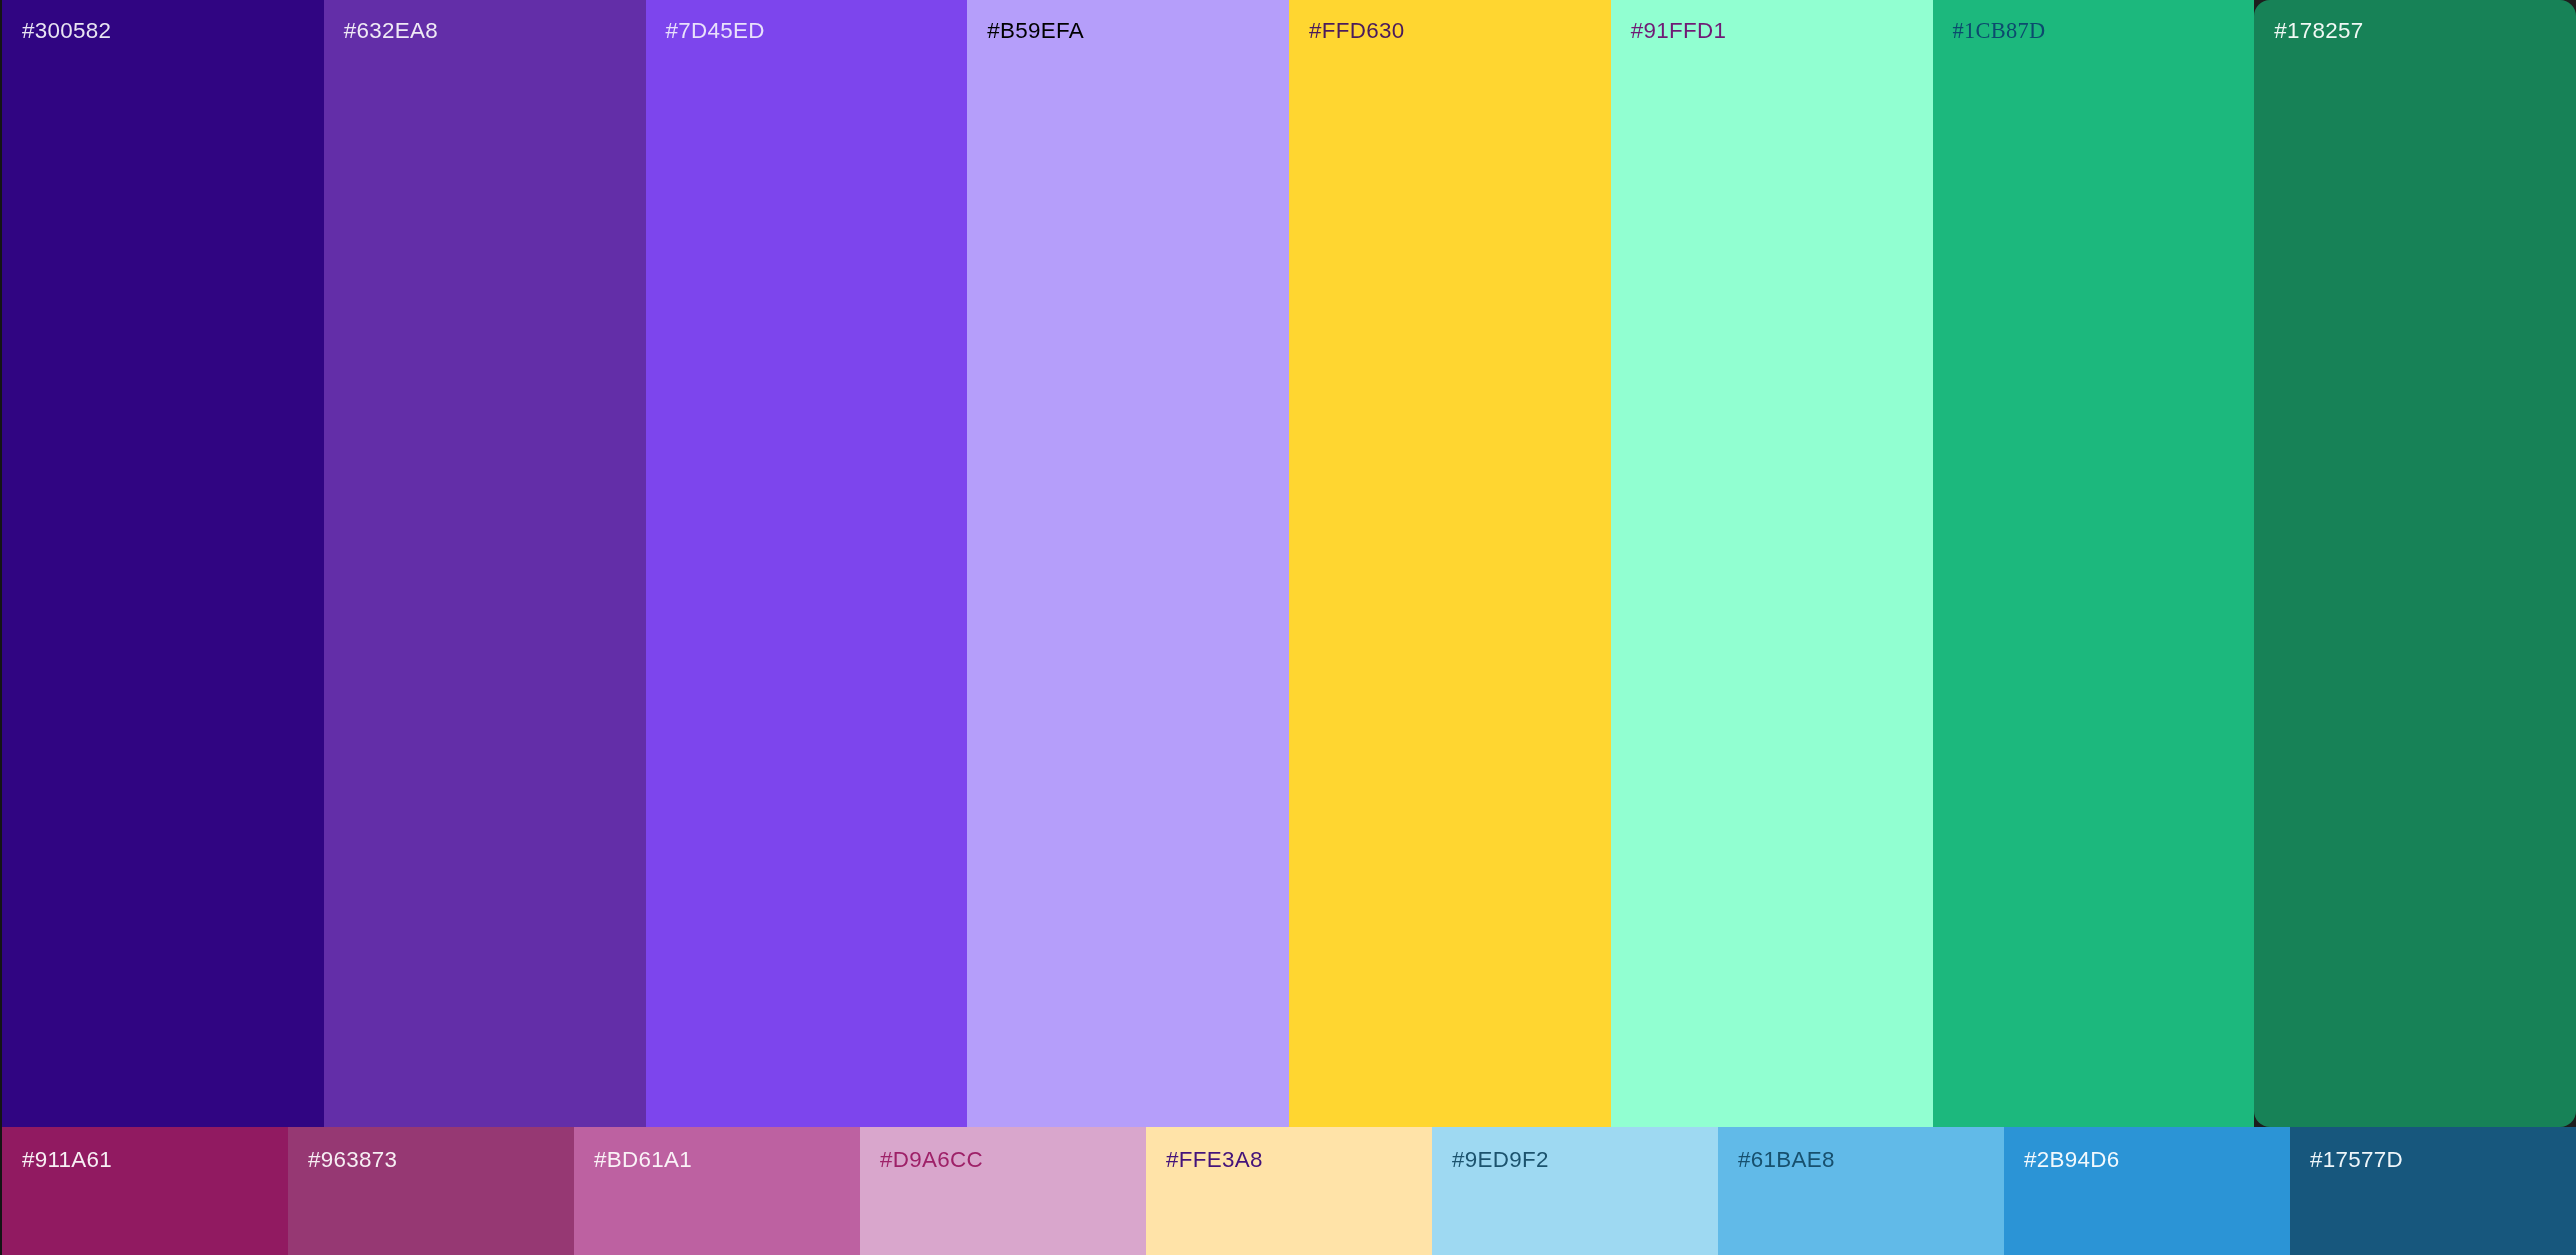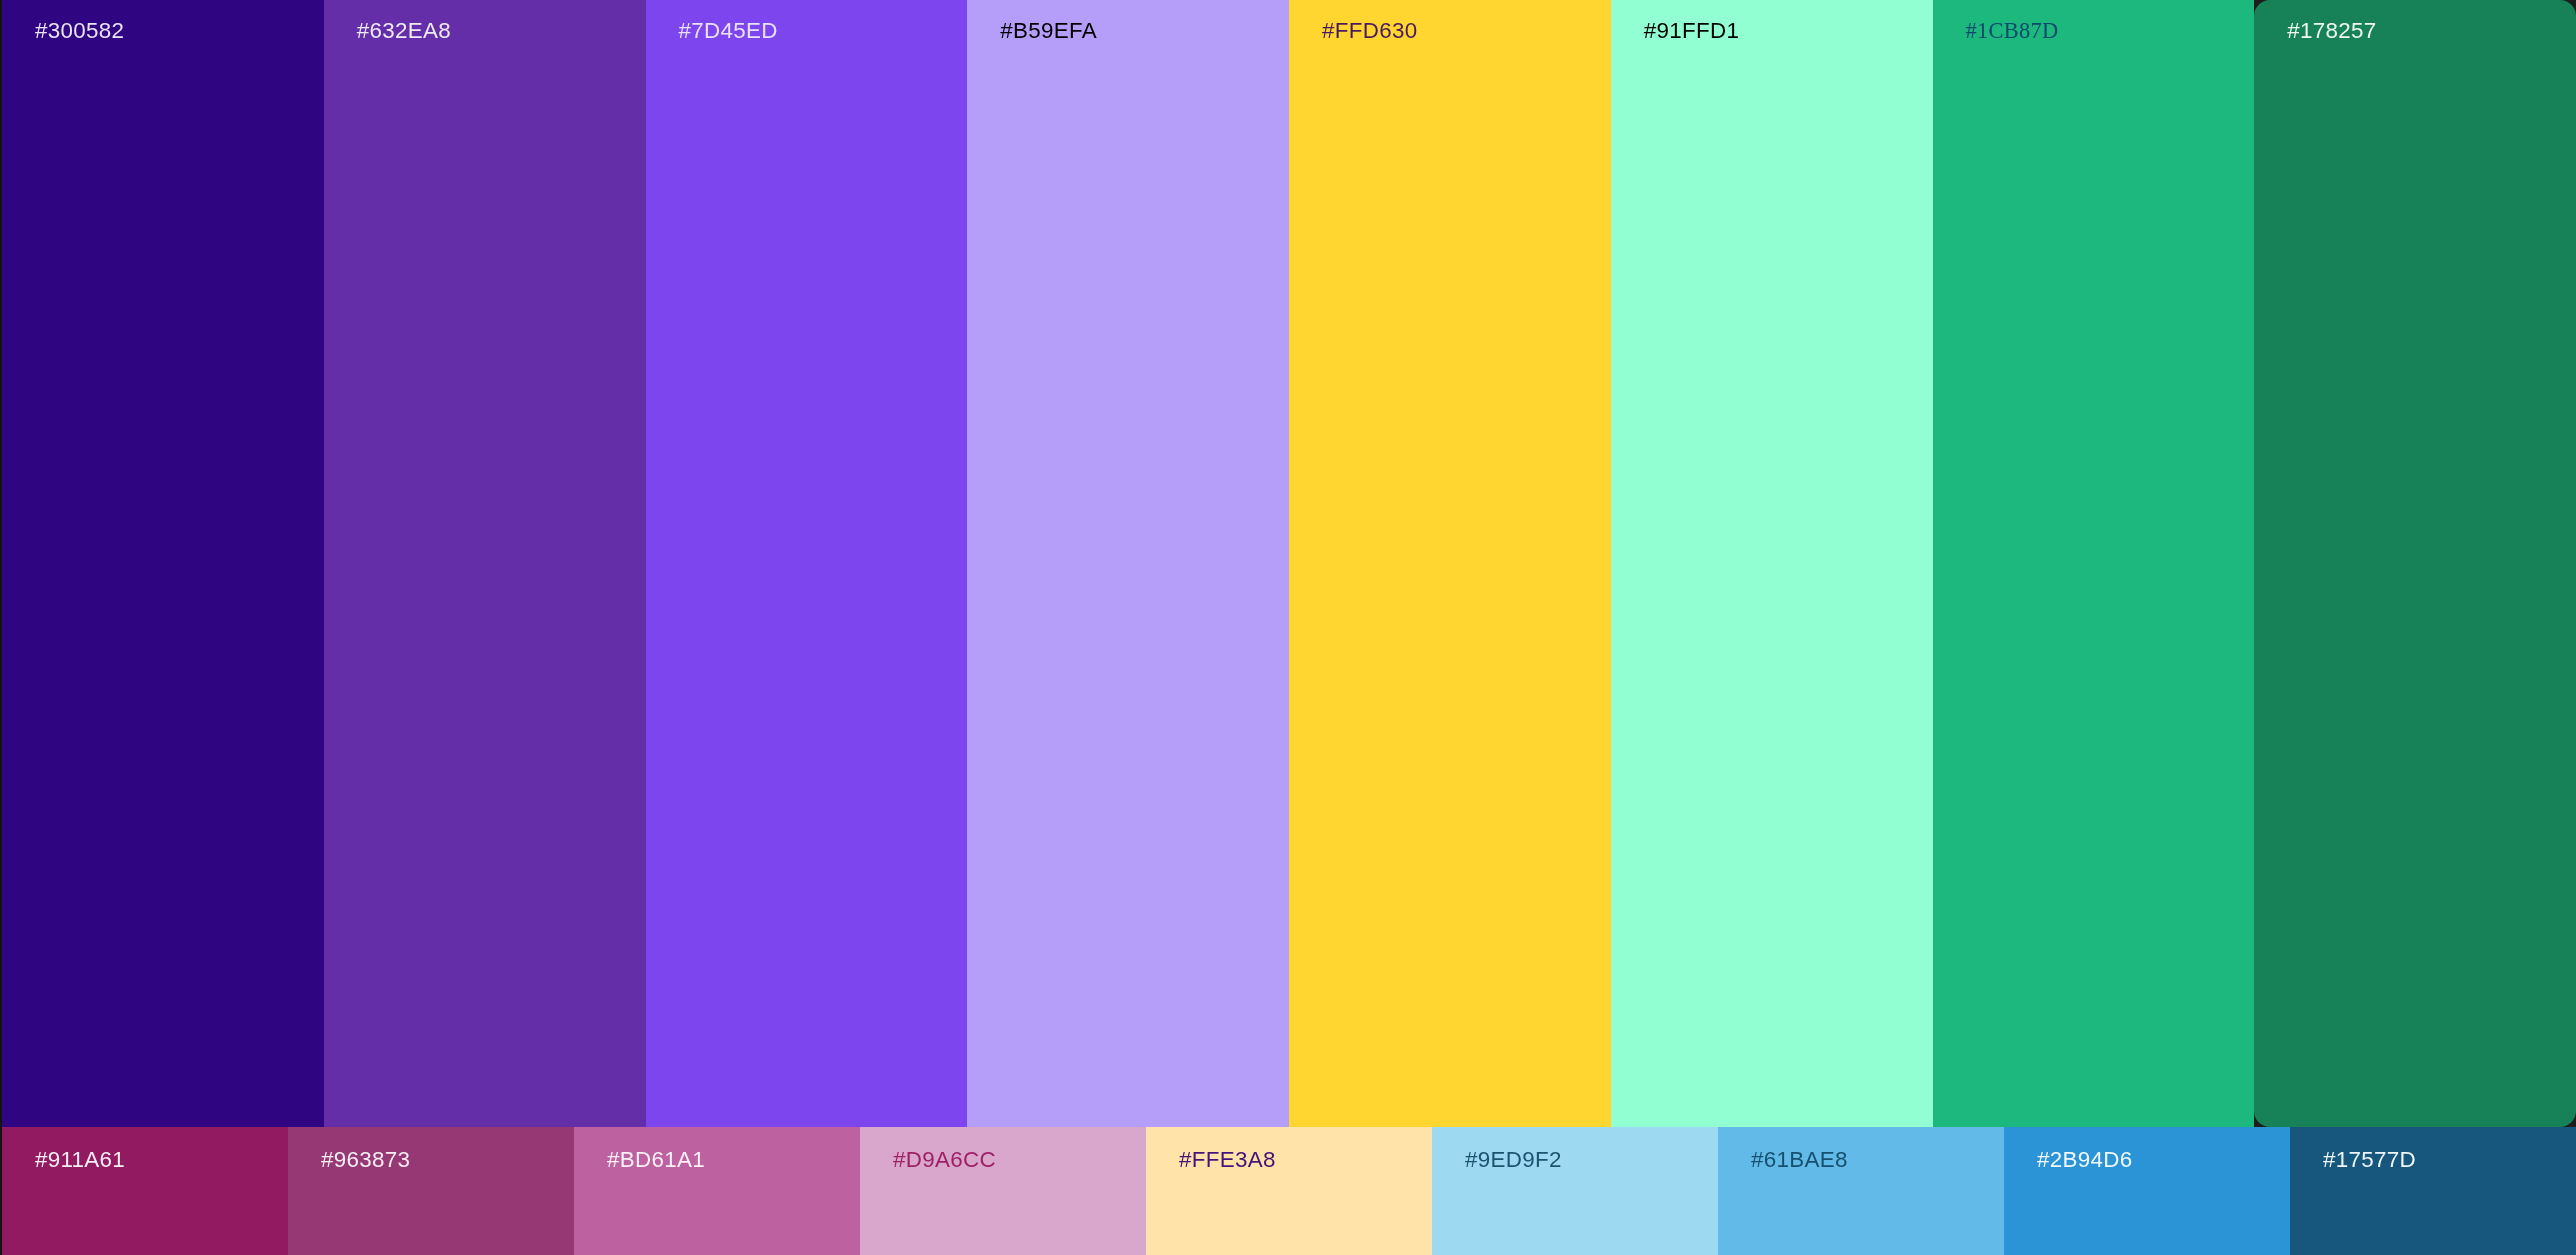--- a/index.html
+++ b/index.html
@@ -34,21 +34,21 @@
   .band-bottom { height: 128px;  }
 
   .swatch {
     flex: 1 1 0;
     position: relative;
     min-width: 0;
   }
 
   .swatch-label {
     position: absolute;
-    left: 33px;
+    left: 20px;
     font-size: 22.4px;
     font-weight: 400;
     letter-spacing: 0.3px;
     white-space: nowrap;
     line-height: 1;
   }
 
   .band-top .swatch-label    { top: 20px; }
   .band-bottom .swatch-label { top: 22.4px; }
 </style>
@@ -67,21 +67,21 @@
     <div class="swatch" style="background-color: rgb(125, 69, 237);">
       <span class="swatch-label" style="color: rgb(233, 225, 251);">#7D45ED</span>
     </div>
     <div class="swatch" style="background-color: rgb(181, 158, 250);">
       <span class="swatch-label" style="color: #000000;">#B59EFA</span>
     </div>
     <div class="swatch" style="background-color: rgb(255, 214, 48);">
       <span class="swatch-label" style="color: rgb(74, 27, 92);">#FFD630</span>
     </div>
     <div class="swatch" style="background-color: rgb(145, 255, 209);">
-      <span class="swatch-label" style="color: #000000;">#91FFD1</span>
+      <span class="swatch-label" style="color: #701a75;">#91FFD1</span>
     </div>
     <div class="swatch" style="background-color: rgb(28, 184, 125);">
       <span class="swatch-label" style="color: #0c4a6e; font-family: Liberation Serif, serif;">#1CB87D</span>
     </div>
     <div class="swatch" style="background-color: rgb(23, 130, 87); border-radius: 16px;">
       <span class="swatch-label" style="color: rgb(240, 248, 244);">#178257</span>
     </div>
   </div>
 
   <div class="band band-bottom">

